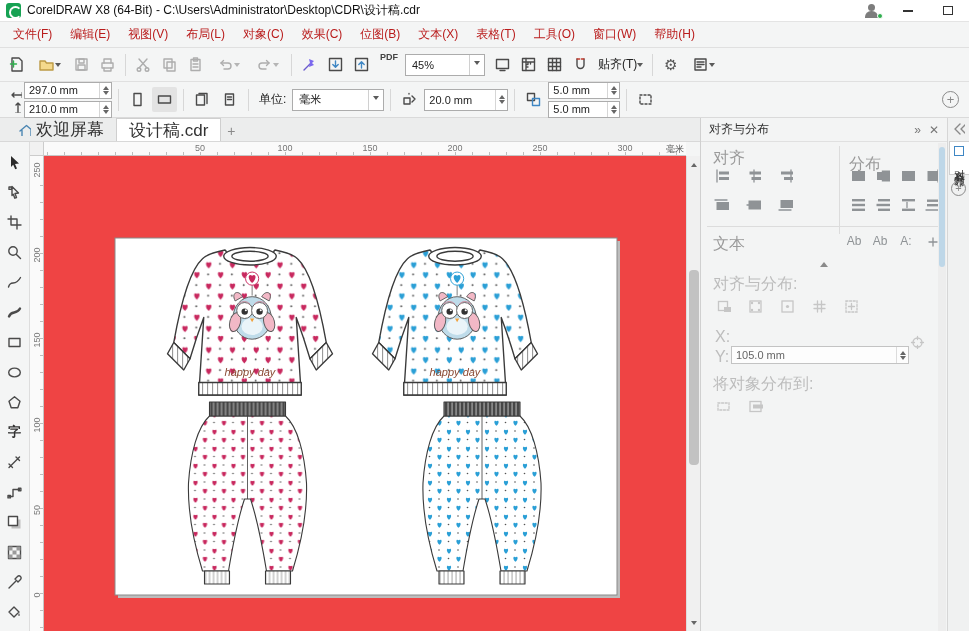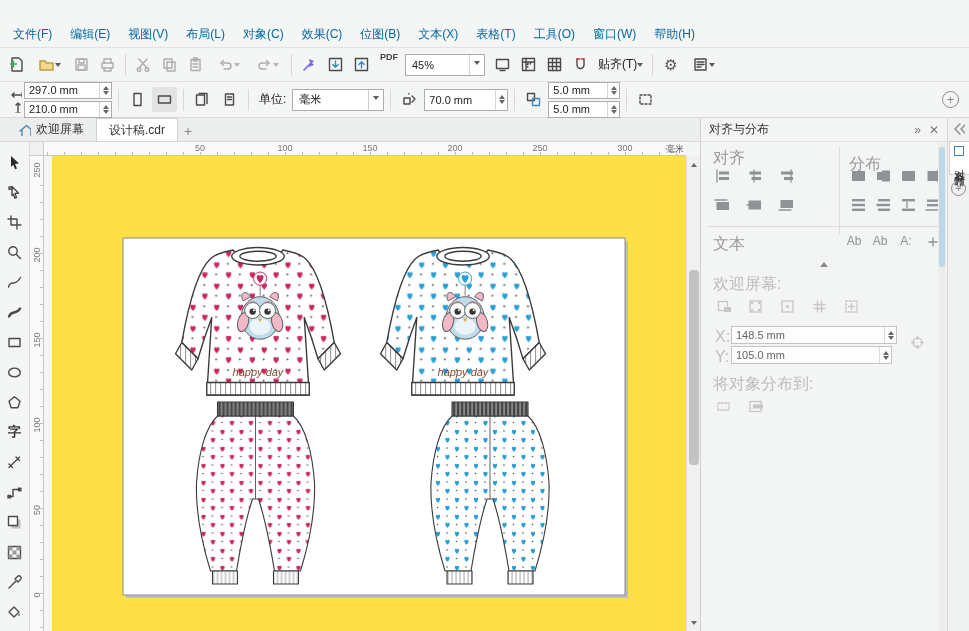--- a/index.html
+++ b/index.html
@@ -15,21 +15,21 @@
   .user-ic{width:18px;height:16px;position:relative}
   .user-ic .head{position:absolute;left:5px;top:1px;width:7px;height:7px;border-radius:50%;background:#7d7d7d}
   .user-ic .body{position:absolute;left:2px;top:8px;width:13px;height:7px;border-radius:6px 6px 0 0;background:#7d7d7d}
   .user-ic .dot{position:absolute;right:-2px;bottom:0;width:6px;height:6px;border-radius:50%;background:#2fae4e;border:1px solid #fff}
   .win-btn{width:26px;height:18px;display:flex;align-items:center;justify-content:center}
   .glyph-min{width:10px;height:2px;background:#333}
   .glyph-max{width:10px;height:9px;border:1.5px solid #333}
 
   
   .menubar{position:absolute;left:0;top:22px;width:969px;height:26px;background:#f4f5f5;border-bottom:1px solid #e0e0e0;display:flex;align-items:stretch;padding-left:4px}
-  .menu-item{padding:0 9px;line-height:25px;color:#0369a1;cursor:default}
+  .menu-item{padding:0 9px;line-height:25px;color:#b91c1c;cursor:default}
 
   
   .bar{position:absolute;left:0;width:969px;background:#f4f5f5;display:flex;align-items:center;padding:0 4px}
   .sep{width:1px;height:22px;background:#d7d7d7;margin:0 4px;flex:0 0 auto}
   .tbtn{width:25px;height:25px;display:flex;align-items:center;justify-content:center;border-radius:2px;flex:0 0 auto}
   .darr{width:0;height:0;border:3.5px solid transparent;border-top:4.5px solid #5a5a5a;margin-top:4px;flex:0 0 auto}
   .darr.dim{border-top-color:#b5b5b5}
   svg.mi{width:17px;height:17px;stroke:#4a4a4a;fill:none;stroke-width:1.4;stroke-linecap:round;stroke-linejoin:round}
   svg.mi.dim{stroke:#adadad}
   svg.mi .fillc{stroke:none}
@@ -46,39 +46,39 @@
   .toolbar{top:48px;height:34px;border-bottom:1px solid #e0e0e0;gap:1px}
   .propbar{top:82px;height:36px;border-bottom:1px solid #dadada;gap:2px}
   .pdf-btn{display:flex;align-items:flex-start;gap:3px;padding:0 5px;height:25px}
   .pdf-txt{font-size:9px;font-weight:bold;color:#444}
   .snapbtn{display:flex;align-items:center;height:24px;padding:0 4px;font-size:12px;color:#222}
   .gear{font-size:15px;color:#555;line-height:1}
   .plus-circle{width:17px;height:17px;border:1.5px solid #8a8a8a;border-radius:50%;color:#8a8a8a;display:flex;align-items:center;justify-content:center;font-size:13px;line-height:1}
 
   
   .tabbar{position:absolute;left:0;top:118px;width:700px;height:24px;background:#eceded;border-bottom:1px solid #d8d8d8;display:flex;align-items:flex-end;padding-left:6px}
-  .doc-tab{display:flex;align-items:center;gap:5px;height:23px;padding:0 12px;font-size:12px;color:#333}
+  .doc-tab{display:flex;align-items:center;gap:5px;height:23px;padding:0 12px;font-size:17px;color:#333}
   .doc-tab.active{background:#fff;border:1px solid #cfcfcf;border-bottom:none}
   .tab-plus{width:20px;height:20px;display:flex;align-items:center;justify-content:center;color:#8a8a8a;font-size:14px}
 
   
   .toolbox{position:absolute;left:0;top:142px;width:30px;height:489px;background:#f4f5f5;border-right:1px solid #ddd;display:flex;flex-direction:column;align-items:center;padding-top:8px;gap:6px}
   .tool{width:24px;height:24px;display:flex;align-items:center;justify-content:center;border-radius:2px;flex:0 0 auto}
   .tool .zi{font-size:13px;color:#333;font-weight:bold}
 
   .corner{position:absolute;left:30px;top:142px;width:14px;height:14px;background:#f1f1f1;border-right:1px solid #ccc;border-bottom:1px solid #ccc}
   .hruler{position:absolute;left:44px;top:142px;width:642px;height:14px;background:#fafafa;border-bottom:1px solid #c6c6c6;
     background-image:repeating-linear-gradient(90deg,#bdbdbd 0 1px,transparent 1px 17px);background-size:100% 4px;background-repeat:no-repeat;background-position:3px 10px}
   .hruler .rlab{position:absolute;top:1px;font-size:9px;color:#777;transform:translateX(-50%)}
   .runit{position:absolute;right:2px;top:1px;font-size:9px;color:#555}
   .vruler{position:absolute;left:30px;top:156px;width:14px;height:475px;background:#fafafa;border-right:1px solid #c6c6c6;
     background-image:repeating-linear-gradient(0deg,#bdbdbd 0 1px,transparent 1px 17px);background-size:4px 100%;background-repeat:no-repeat;background-position:10px 14px}
   .vruler .rlab{position:absolute;left:7px;font-size:9px;color:#777;transform:translate(-50%,-50%) rotate(-90deg)}
 
-  .canvas{position:absolute;left:52px;top:156px;width:642px;height:475px;background:#fde047}
+  .canvas{position:absolute;left:44px;top:156px;width:642px;height:475px;background:#ef4444}
   .vscroll{position:absolute;left:686px;top:156px;width:14px;height:475px;background:#f0f0f0;border-left:1px solid #ddd}
   .vscroll .sarr{position:absolute;left:0;width:14px;height:14px;display:flex;align-items:center;justify-content:center}
   .vscroll .thumb{position:absolute;left:2px;width:10px;border-radius:4px;background:#c2c2c2}
 
   
   .docker{position:absolute;left:700px;top:118px;width:247px;height:513px;background:#f3f4f4;border-left:1px solid #d0d0d0}
   .dk-head{height:24px;display:flex;align-items:center;padding:0 8px;border-bottom:1px solid #e0e0e0;font-size:12px;color:#333}
   .dk-head .hbtns{margin-left:auto;display:flex;gap:8px;color:#777;font-size:12px}
   .dk-label{position:absolute;font-size:16px;color:#9b9b9b}
   .dk-label.dis{color:#bdbdbd}
@@ -102,20 +102,37 @@
   .strip{position:absolute;left:947px;top:118px;width:22px;height:513px;background:#f0f1f1;border-left:1px solid #d6d6d6;display:flex;flex-direction:column;align-items:center;padding-top:4px;gap:6px}
   .strip-tab{width:20px;background:#fff;border:1px solid #cfcfcf;border-right:none;display:flex;flex-direction:column;align-items:center;padding:4px 0;gap:4px}
   .vtext{writing-mode:vertical-lr;font-size:11px;color:#333;letter-spacing:2px}
   .mini-sq{width:10px;height:10px;border:1.5px solid #3f87c4}
 </style>
 </head>
 <body>
 
 <div id="app">
 
+  <div class="titlebar">
+    <div class="appicon"></div>
+    <div class="title-text">CorelDRAW X8 (64-Bit) - C:\Users\Administrator\Desktop\CDR\设计稿.cdr</div>
+    <div class="title-right">
+      <div class="user-ic">
+          <div class="head"></div>
+          <div class="body"></div>
+          <div class="dot"></div>
+        </div>
+      <div class="win-btn">
+          <div class="glyph-min"></div>
+        </div>
+      <div class="win-btn">
+          <div class="glyph-max"></div>
+        </div>
+    </div>
+  </div>
 
   <div class="menubar">
     <div class="menu-item">文件(F)</div>
     <div class="menu-item">编辑(E)</div>
     <div class="menu-item">视图(V)</div>
     <div class="menu-item">布局(L)</div>
     <div class="menu-item">对象(C)</div>
     <div class="menu-item">效果(C)</div>
     <div class="menu-item">位图(B)</div>
     <div class="menu-item">文本(X)</div>
@@ -316,21 +333,21 @@
         </span>
     </div>
     <div class="sep"></div>
     <div class="tbtn">
       <svg class="mi">
           <rect x="3" y="7" width="6" height="6"></rect>
           <path d="M11 5 l3 3 -3 3 M8 3 v-0.5"></path>
         </svg>
     </div>
     <div class="spin" style="width:84px;height:22px">
-      <span class="val">70.0 mm</span>
+      <span class="val">20.0 mm</span>
       <span class="arr">
           <span class="tri-u"></span>
           <span class="tri-d"></span>
         </span>
     </div>
     <div class="sep"></div>
     <div class="tbtn">
       <svg class="mi">
           <rect x="2.5" y="2.5" width="7" height="7"></rect>
           <rect x="7.5" y="7.5" width="7" height="7" stroke="#3f87c4"></rect>
@@ -693,21 +710,21 @@
     <div class="dk-ic" style="left:220px;top:114px">
       <svg class="di">
           <path d="M7 3 v8 M3 7 h8"></path>
         </svg>
     </div>
 
     <div class="collapse" style="left:106px;top:140px">
         <span class="tri-u2"></span>
       </div>
 
-    <span class="dk-label dis" style="left:12px;top:156px">欢迎屏幕:</span>
+    <span class="dk-label dis" style="left:12px;top:156px">对齐与分布:</span>
     <div class="dk-ic" style="left:8px;top:176px;width:28px;height:24px">
       <svg class="di dis">
           <rect x="2.5" y="2.5" width="9" height="9"></rect>
           <rect class="bar" x="8" y="8" width="5" height="5"></rect>
         </svg>
     </div>
     <div class="dk-ic" style="left:40px;top:176px;width:28px;height:24px">
       <svg class="di dis">
           <rect x="2" y="2" width="11" height="11"></rect>
           <circle class="bar" cx="4" cy="4" r="1.2"></circle>
@@ -728,29 +745,22 @@
         </svg>
     </div>
     <div class="dk-ic" style="left:136px;top:176px;width:28px;height:24px">
       <svg class="di dis">
           <rect x="2" y="2" width="11" height="11" stroke-dasharray="2 1.6"></rect>
           <path d="M7.5 4.5 v6 M4.5 7.5 h6"></path>
         </svg>
     </div>
 
     <span class="dk-label dis" style="left:14px;top:210px">X:</span>
-    <div class="dk-field" style="left:30px;top:208px;width:166px">
-      <span class="val">148.5 mm</span>
-      <span class="arr">
-          <span class="tri-u"></span>
-          <span class="tri-d"></span>
-        </span>
-    </div>
     <span class="dk-label dis" style="left:14px;top:230px">Y:</span>
-    <div class="dk-field" style="left:30px;top:228px;width:161px">
+    <div class="dk-field" style="left:30px;top:228px;width:178px">
       <span class="val">105.0 mm</span>
       <span class="arr">
           <span class="tri-u"></span>
           <span class="tri-d"></span>
         </span>
     </div>
     <div class="dk-ic" style="left:204px;top:214px">
       <svg class="di dis">
           <circle cx="7.5" cy="7.5" r="4.5"></circle>
           <path d="M7.5 1.5 v3 M7.5 10.5 v3 M1.5 7.5 h3 M10.5 7.5 h3"></path>

